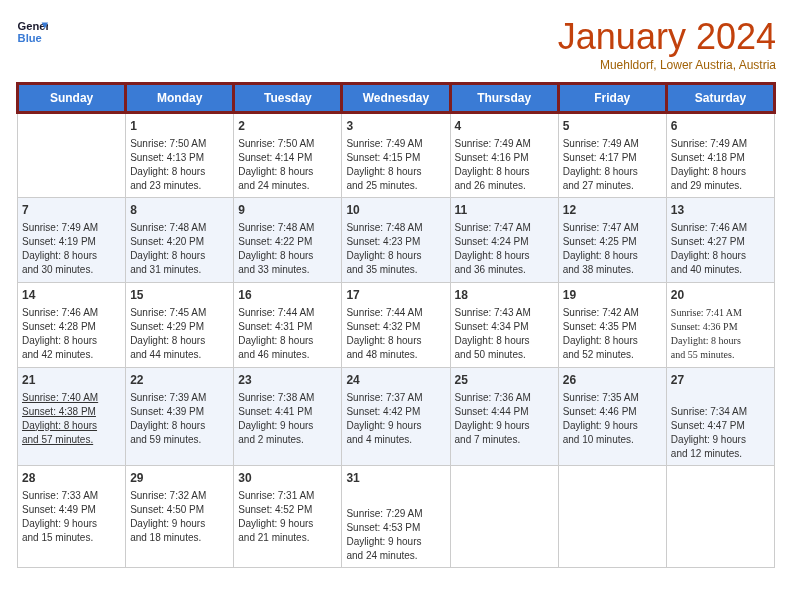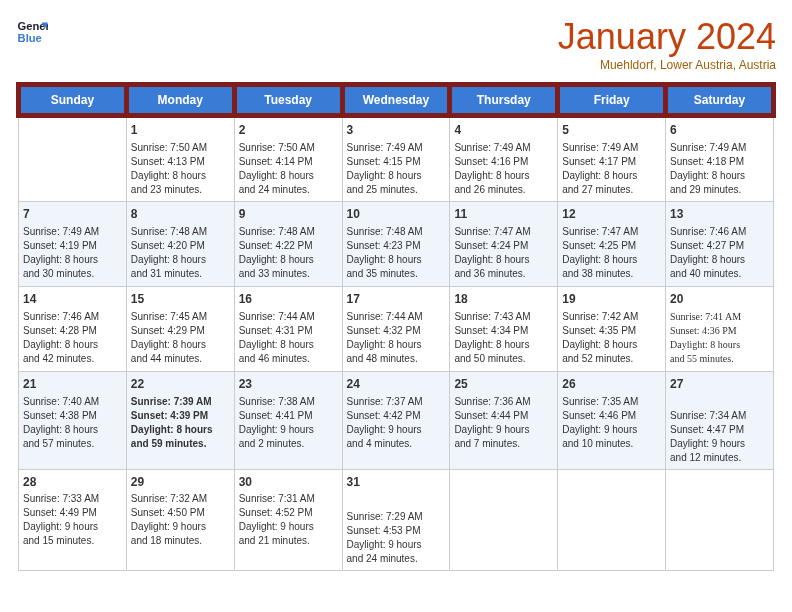--- a/index.html
+++ b/index.html
@@ -41,21 +41,21 @@
       width: 100%;
       border-collapse: collapse;
       font-size: 11px;
     }
     thead tr th {
       background-color: #3a7bd5;
       color: white;
       padding: 6px 4px;
       font-size: 12px;
       font-weight: bold;
-      border: 5px solid #7f1d1d;
+      border: 3px solid #7f1d1d;
     }
     tbody tr td {
       border: 1px solid #ccc;
       vertical-align: top;
       padding: 4px;
       height: 85px;
       width: calc(100% / 7);
       color: #333;
       line-height: 1.4;
     }
@@ -252,28 +252,28 @@
           <span class="day-num">20</span>
           <div class="day-info" style="white-space: pre-line; font-family: Liberation Serif, serif;">Sunrise: 7:41 AM
 Sunset: 4:36 PM
 Daylight: 8 hours
 and 55 minutes.</div>
         </td>
       </tr>
       <tr>
         <td>
           <span class="day-num">21</span>
-          <div class="day-info" style="white-space: pre-line;">Sunrise: 7:40 AM
+          <div class="day-info" style="white-space: pre-line; text-decoration: underline;">Sunrise: 7:40 AM
 Sunset: 4:38 PM
 Daylight: 8 hours
 and 57 minutes.</div>
         </td>
         <td>
           <span class="day-num">22</span>
-          <div class="day-info" style="white-space: pre-line; font-weight: bold;">Sunrise: 7:39 AM
+          <div class="day-info" style="white-space: pre-line;">Sunrise: 7:39 AM
 Sunset: 4:39 PM
 Daylight: 8 hours
 and 59 minutes.</div>
         </td>
         <td>
           <span class="day-num">23</span>
           <div class="day-info" style="white-space: pre-line;">Sunrise: 7:38 AM
 Sunset: 4:41 PM
 Daylight: 9 hours
 and 2 minutes.</div>

